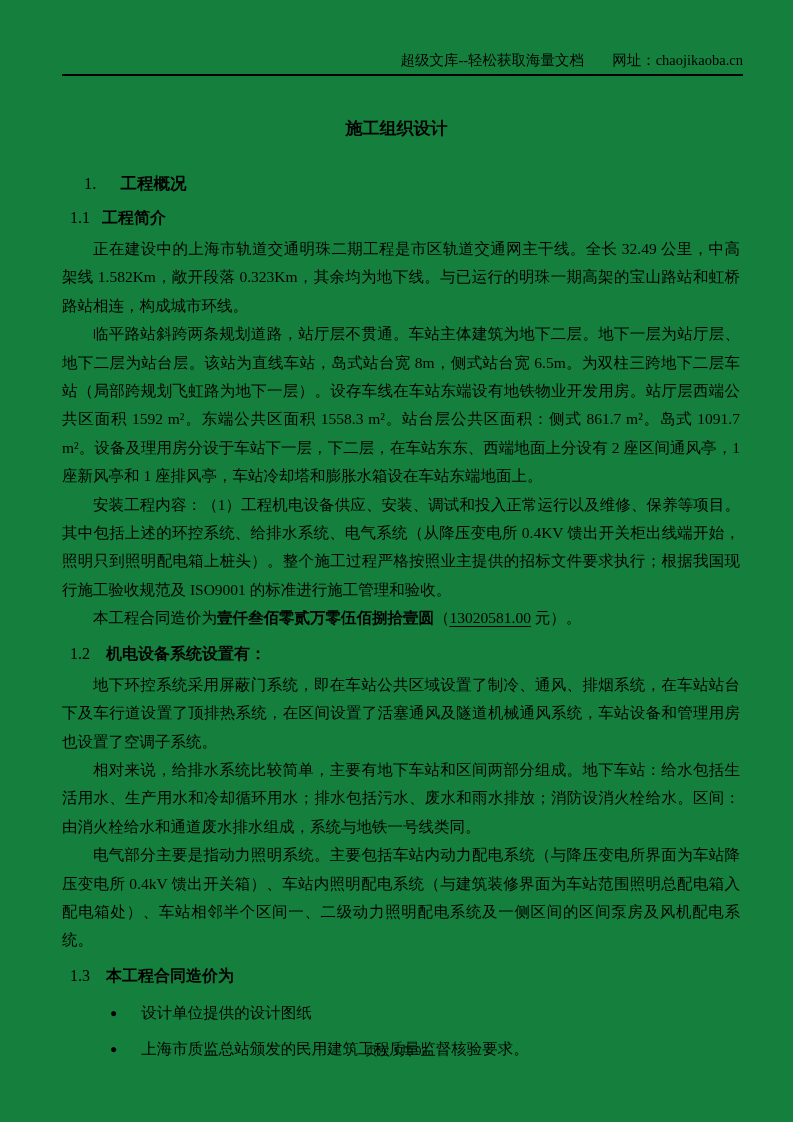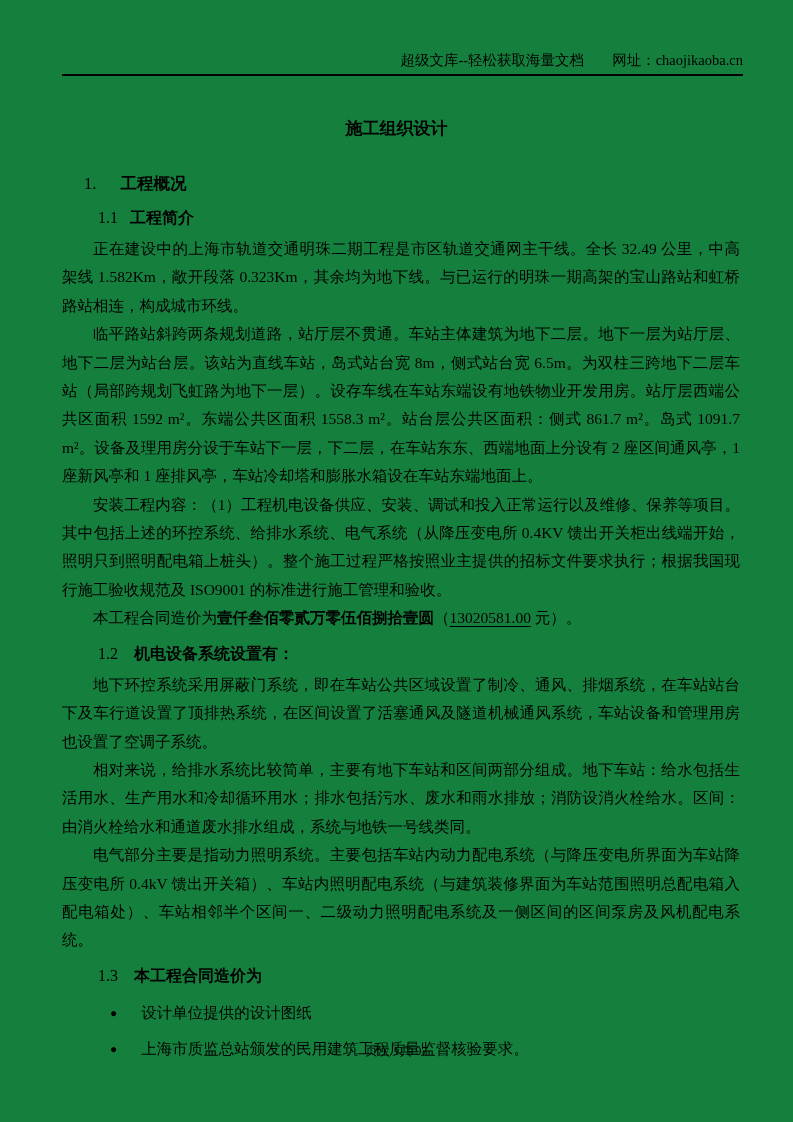--- a/index.html
+++ b/index.html
@@ -43,21 +43,21 @@
   }
   .h1 .num { font-weight: normal; margin-right: 24px; }
   .h1 .lbl { font-weight: bold; }
   .hsub {
     margin-top: 8px;
     margin-bottom: 4px;
     padding-left: 8px;
     font-size: 16px;
     line-height: 26px;
   }
-  .hsub .num { font-weight: normal; margin-right: 12px; margin-left: 28px; }
+  .hsub .num { font-weight: normal; margin-right: 12px; }
   .hsub .lbl { font-weight: bold; }
   .hsub.wide .num { margin-right: 16px; }
   p.body {
     margin: 0;
     text-indent: 2em;
     text-align: justify;
     line-height: 28.4px;
     font-size: 15.5px;
   }
   .price-num { text-decoration: underline; text-underline-offset: 3px; }

